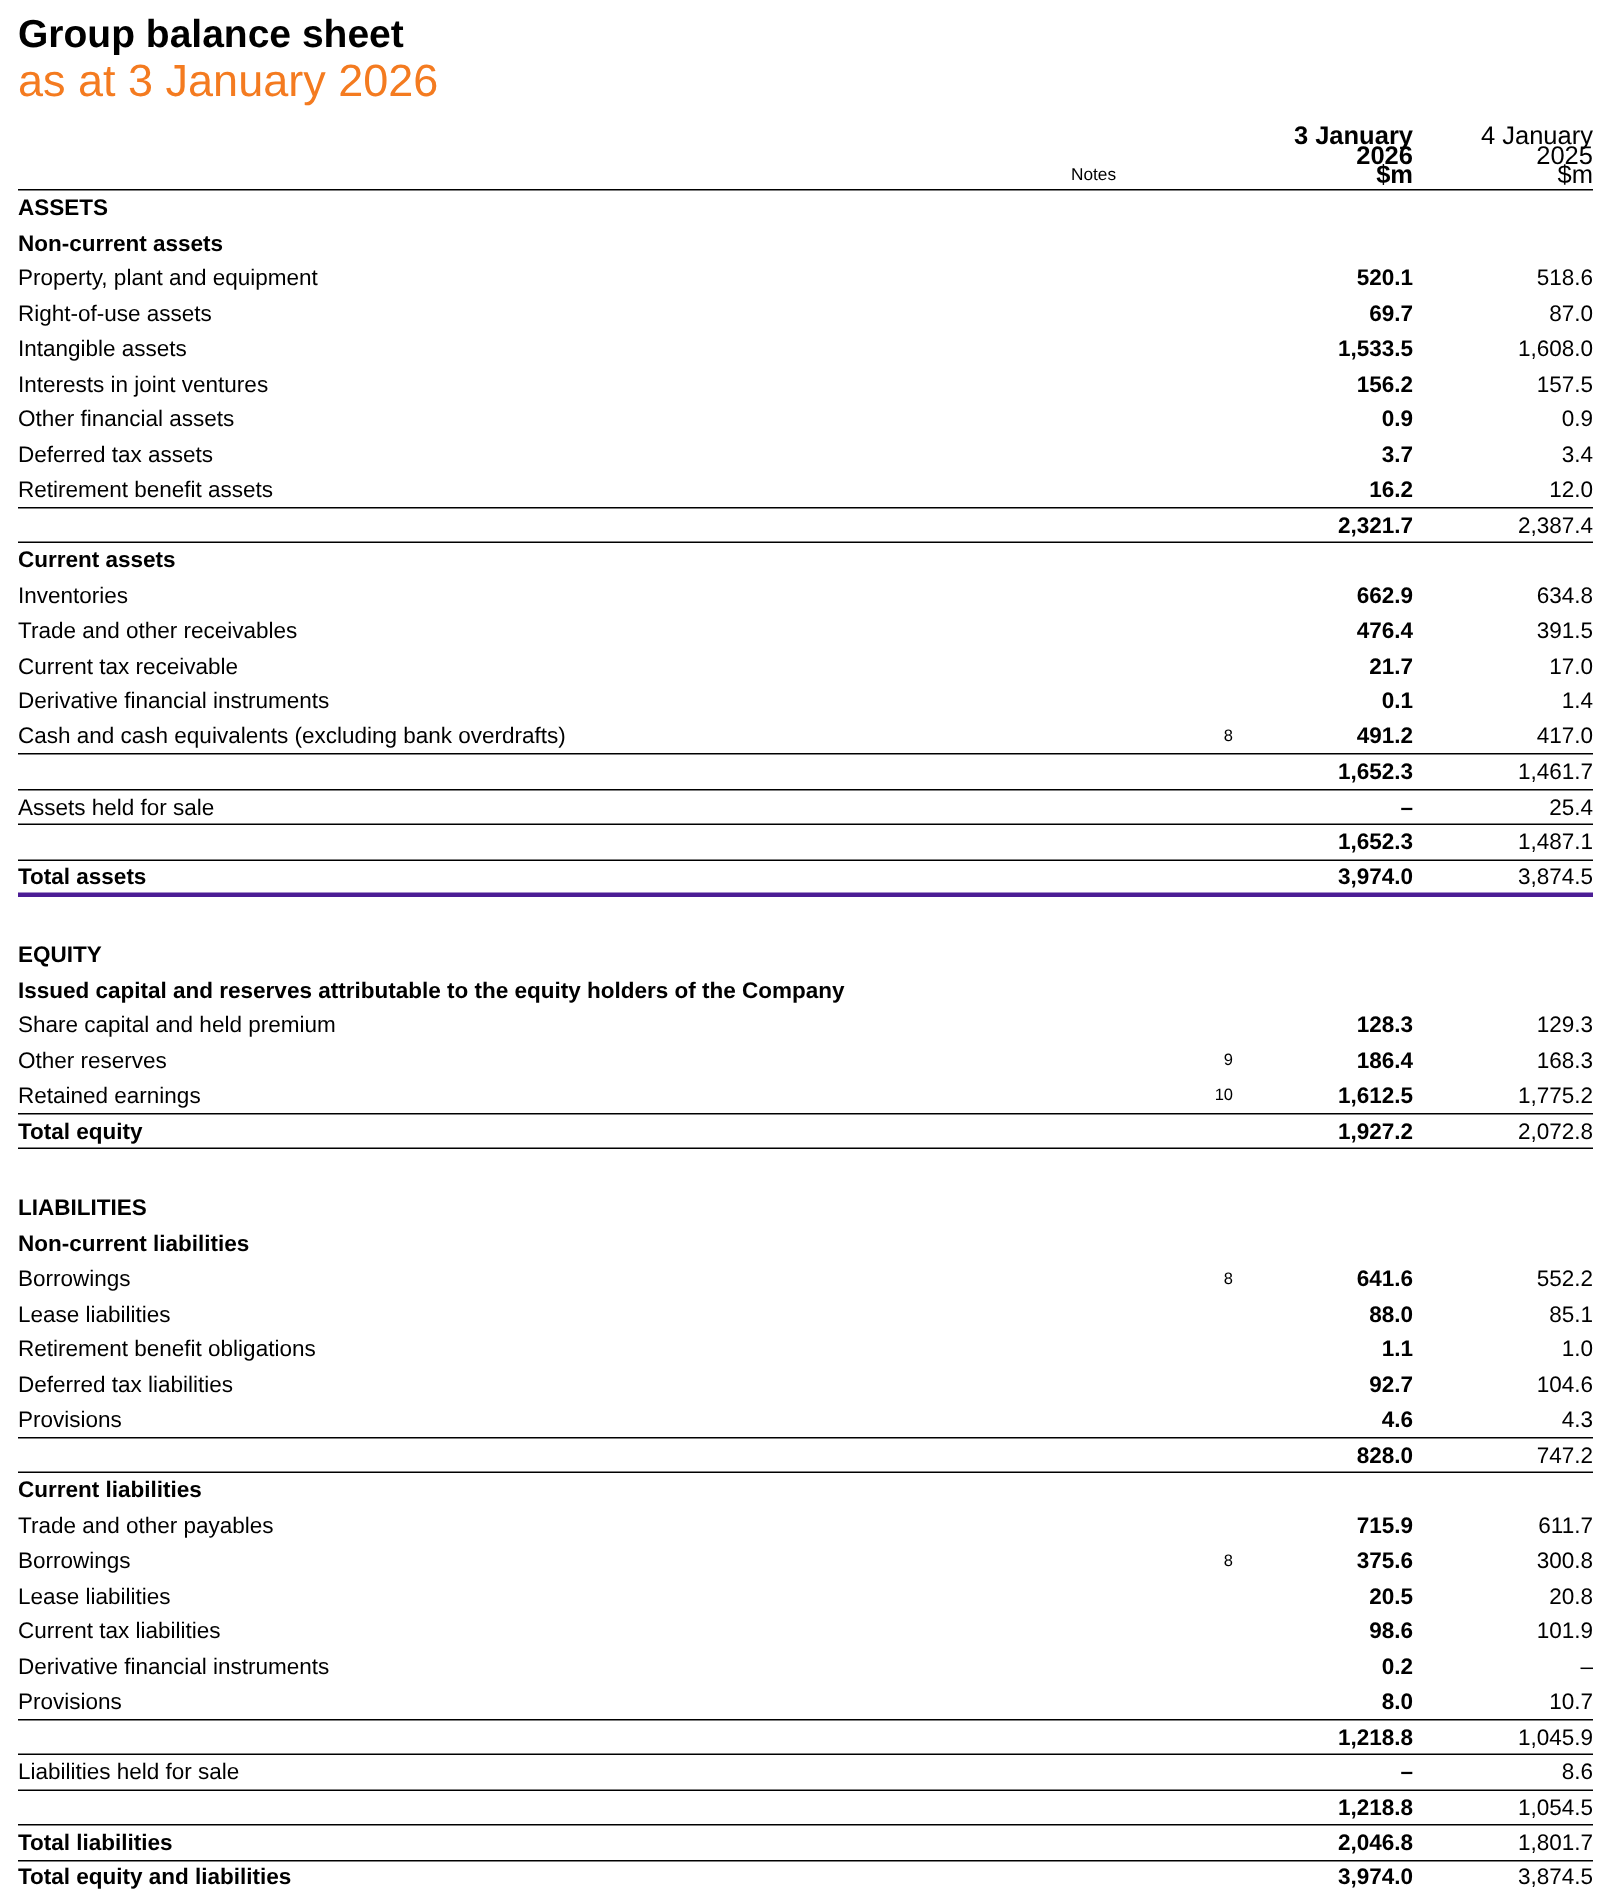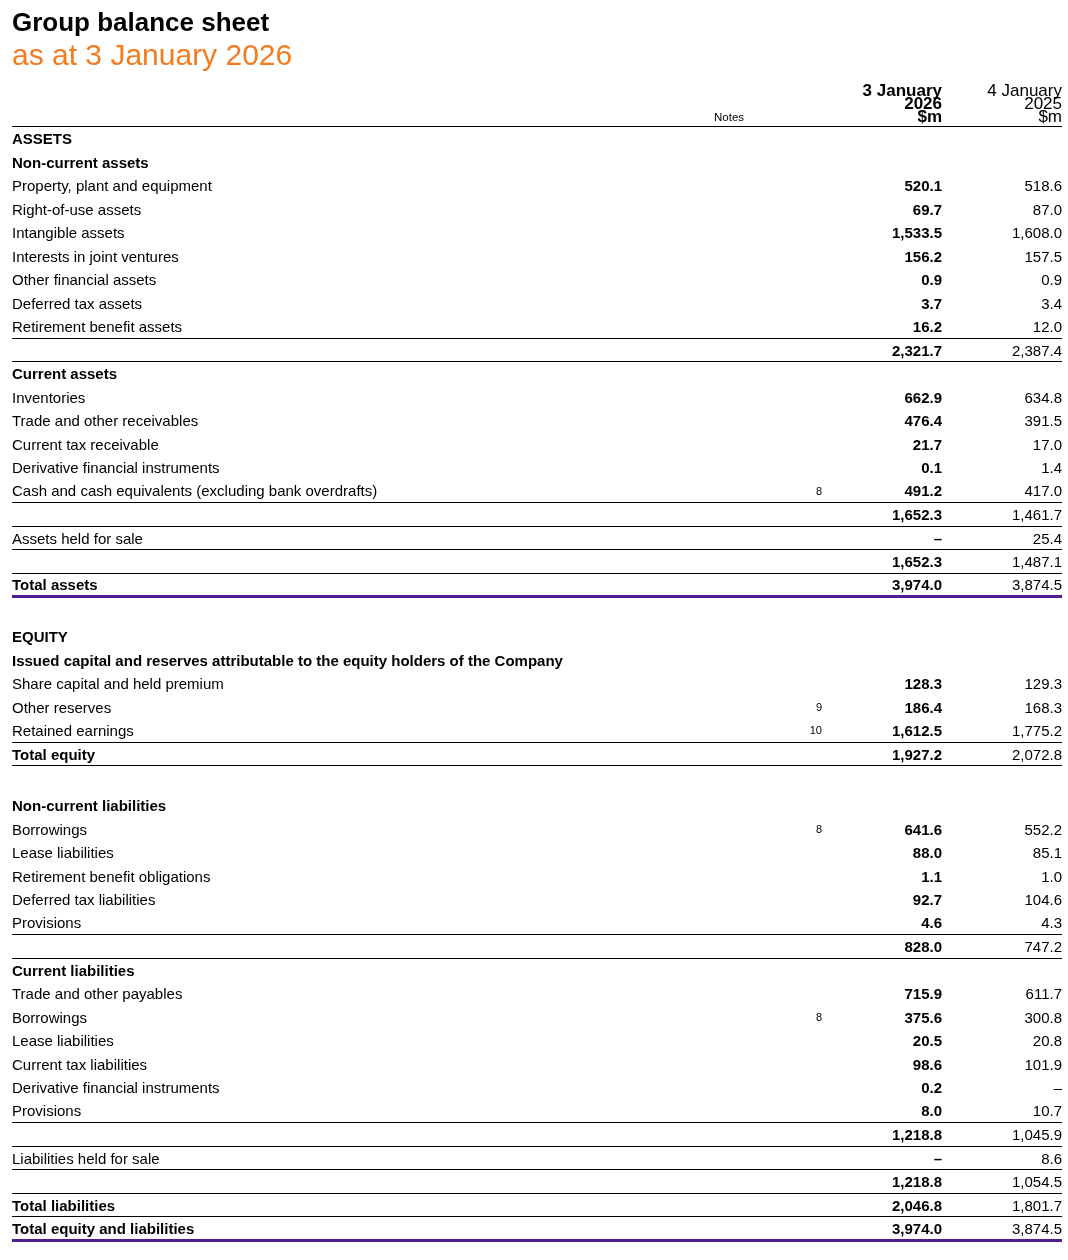--- a/index.html
+++ b/index.html
@@ -267,20 +267,26 @@
         </tr>
         <tr class="total rule">
           <td class="label">Total equity</td>
           <td class="note"></td>
           <td class="v1">1,927.2</td>
           <td class="v2">2,072.8</td>
         </tr>
         <tr class="spacer">
           <td colspan="4"></td>
         </tr>
+        <tr class="section">
+          <td class="label">LIABILITIES</td>
+          <td class="note"></td>
+          <td class="v1"></td>
+          <td class="v2"></td>
+        </tr>
         <tr class="subheader">
           <td class="label">Non-current liabilities</td>
           <td class="note"></td>
           <td class="v1"></td>
           <td class="v2"></td>
         </tr>
         <tr class="item">
           <td class="label">Borrowings</td>
           <td class="note">8</td>
           <td class="v1">641.6</td>

